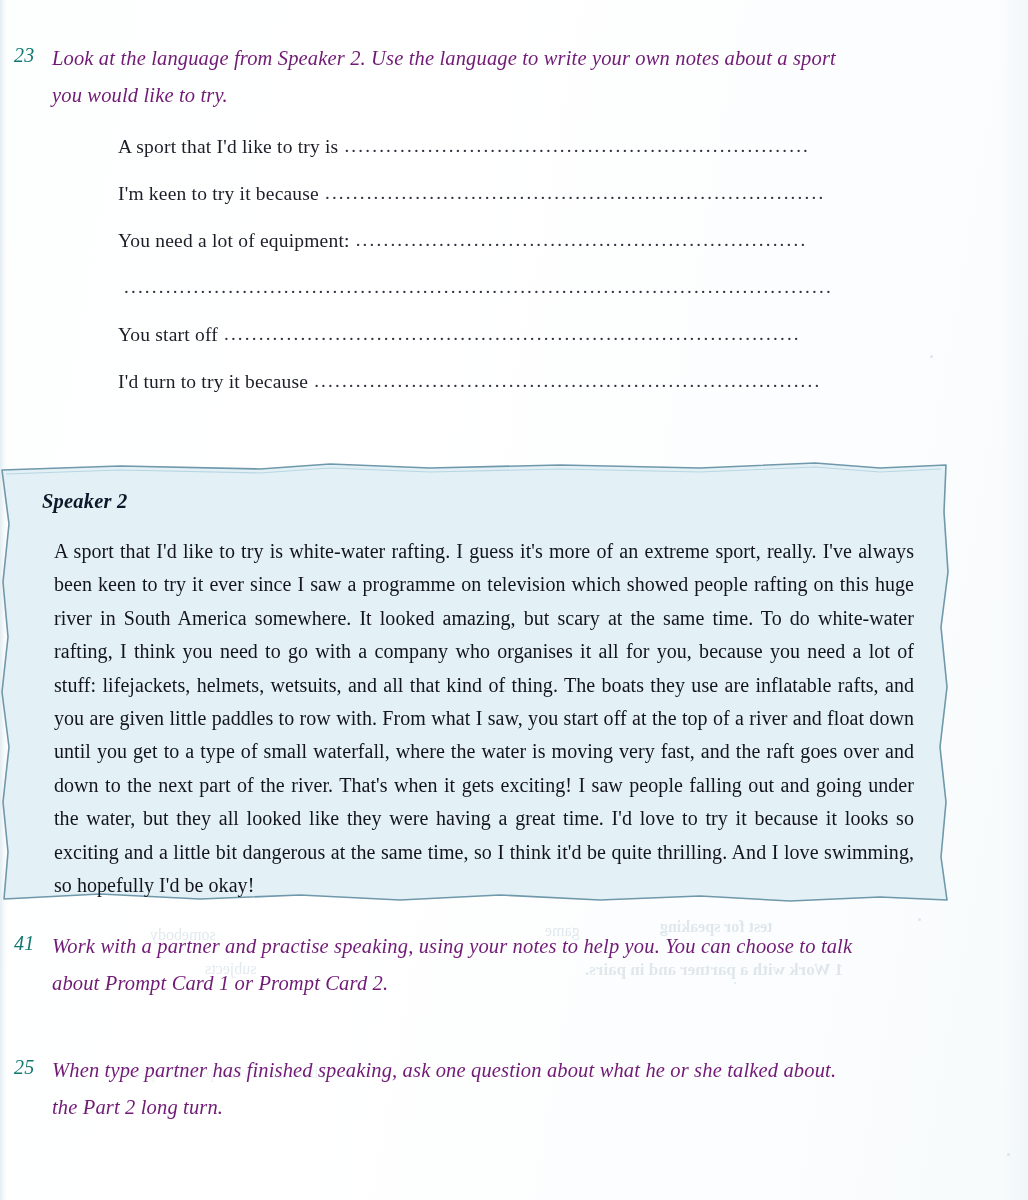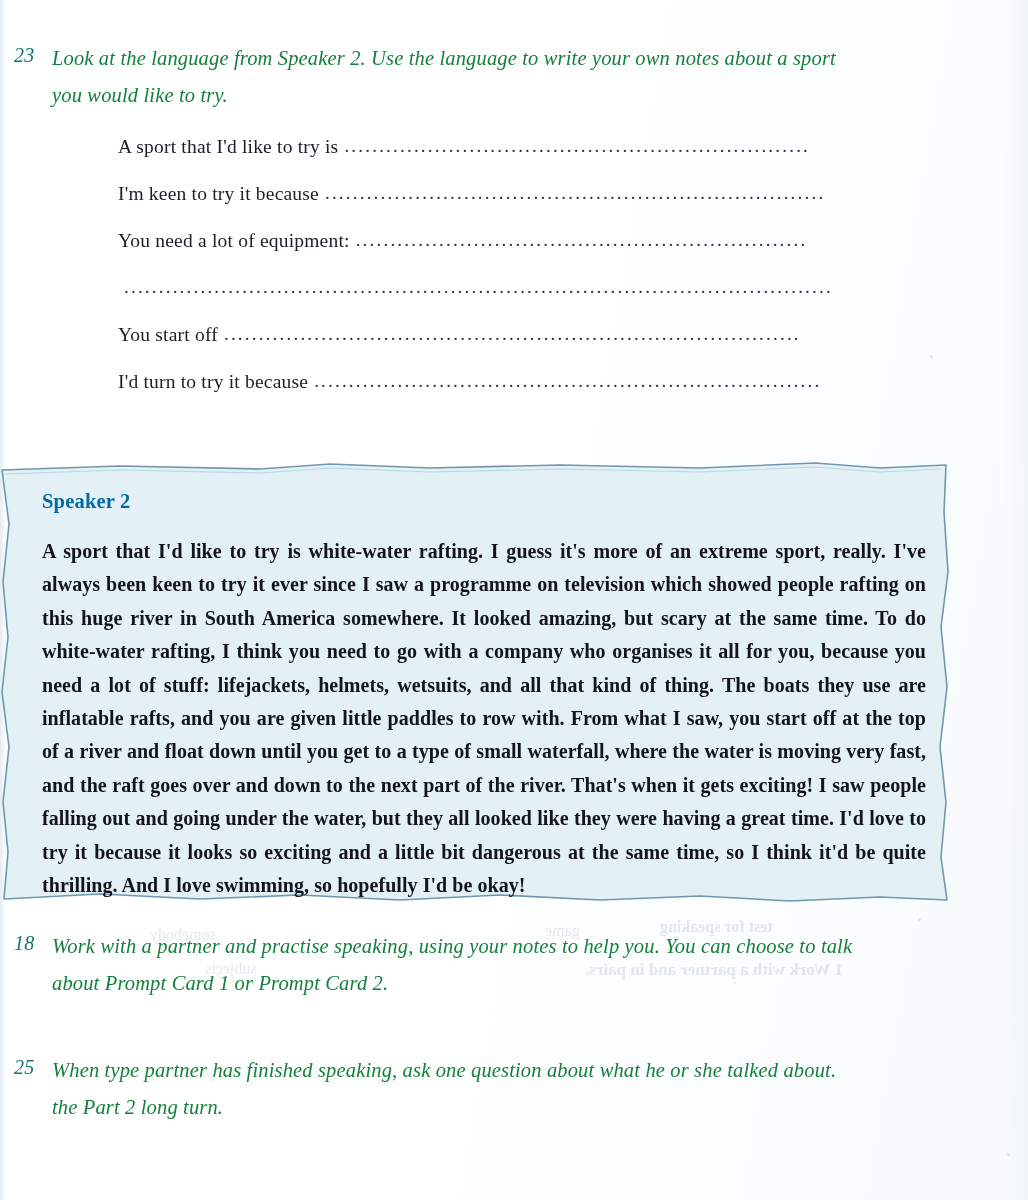--- a/index.html
+++ b/index.html
@@ -52,21 +52,21 @@
     font-style: italic;
     font-size: 20px;
     line-height: 31px;
     color: #0f766e;
     letter-spacing: .3px;
   }
   .ex-body {
     font-style: italic;
     font-size: 20.5px;
     line-height: 37px;
-    color: #15803d;
+    color: #701a75;
     letter-spacing: .15px;
   }
   .ex-body .ex-line { display: block; white-space: nowrap; }
 
   #ex-23 { left: 14px; top: 40px; width: 980px; }
   #ex-23 .ex-body { width: 930px; }
   #ex-24 { left: 14px; top: 928px; width: 980px; }
   #ex-24 .ex-body { width: 930px; }
   #ex-25 { left: 14px; top: 1052px; width: 980px; }
   #ex-25 .ex-body { width: 960px; }
@@ -119,33 +119,33 @@
   }
   .panel-content {
     position: absolute;
     left: 42px;
     top: 38px;
     width: 884px;
   }
   .speaker-title {
     font-size: 20.5px;
     font-weight: bold;
-    color: #0369a1;
+    color: #0f172a;
     letter-spacing: .2px;
     margin: 0 0 22px 0;
+    font-style: italic;
   }
   .speaker-text {
     font-size: 20px;
     line-height: 33.4px;
     color: #14141e;
     text-align: justify;
     text-justify: inter-word;
-    margin: 0;
+    margin: 12px;
     letter-spacing: .05px;
-    font-weight: bold;
   }
 
   
   .bleed-layer {
     position: absolute;
     left: 0; top: 452px;
     width: 952px;
     height: 200px;
     overflow: hidden;
     pointer-events: none;
@@ -235,21 +235,21 @@
 
   </div>
 
   <div class="panel-content">
     <p class="speaker-title">Speaker 2</p>
     <p class="speaker-text">A sport that I'd like to try is white-water rafting. I guess it's more of an extreme sport, really. I've always been keen to try it ever since I saw a programme on television which showed people rafting on this huge river in South America somewhere. It looked amazing, but scary at the same time. To do white-water rafting, I think you need to go with a company who organises it all for you, because you need a lot of stuff: lifejackets, helmets, wetsuits, and all that kind of thing. The boats they use are inflatable rafts, and you are given little paddles to row with. From what I saw, you start off at the top of a river and float down until you get to a type of small waterfall, where the water is moving very fast, and the raft goes over and down to the next part of the river. That's when it gets exciting! I saw people falling out and going under the water, but they all looked like they were having a great time. I'd love to try it because it looks so exciting and a little bit dangerous at the same time, so I think it'd be quite thrilling. And I love swimming, so hopefully I'd be okay!</p>
   </div>
 </div>
 
 <div class="exercise" id="ex-24">
-  <div class="ex-num">18</div>
+  <div class="ex-num">41</div>
   <div class="ex-body">
     <span class="ex-line">Work with a partner and practise speaking, using your notes to help you. You can choose to talk</span>
     <span class="ex-line">about Prompt Card 1 or Prompt Card 2.</span>
   </div>
 </div>
 
 <div class="exercise" id="ex-25">
   <div class="ex-num">25</div>
   <div class="ex-body">
     <span class="ex-line">When type partner has finished speaking, ask one question about what he or she talked about.</span>

